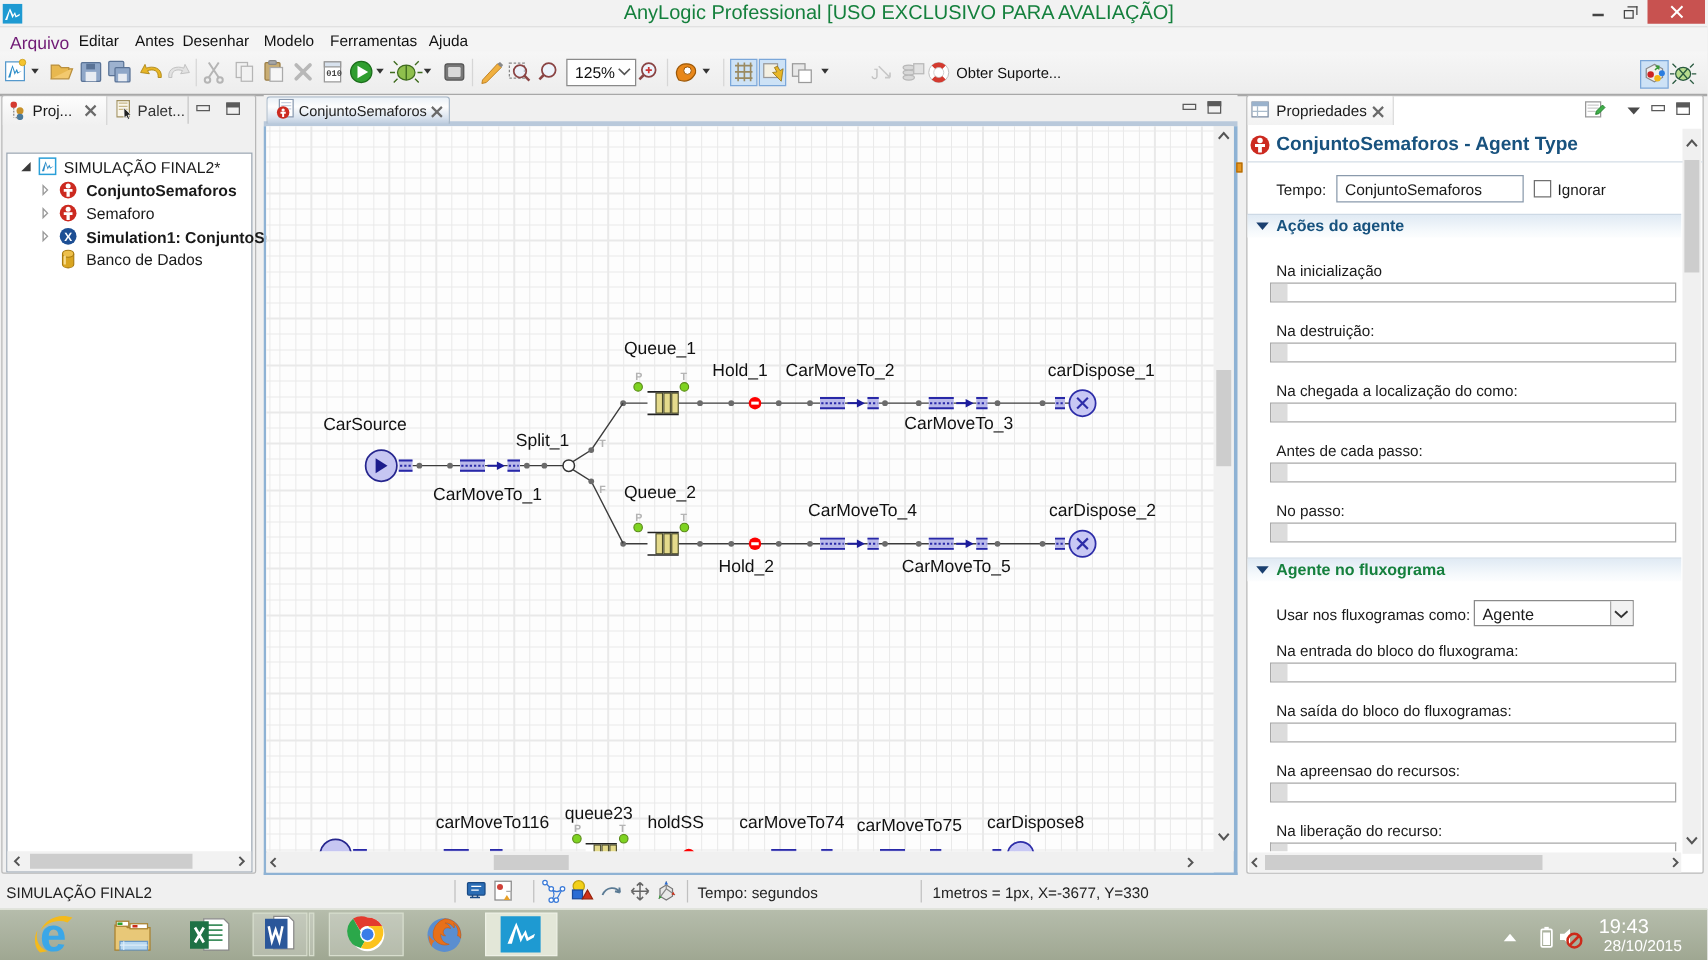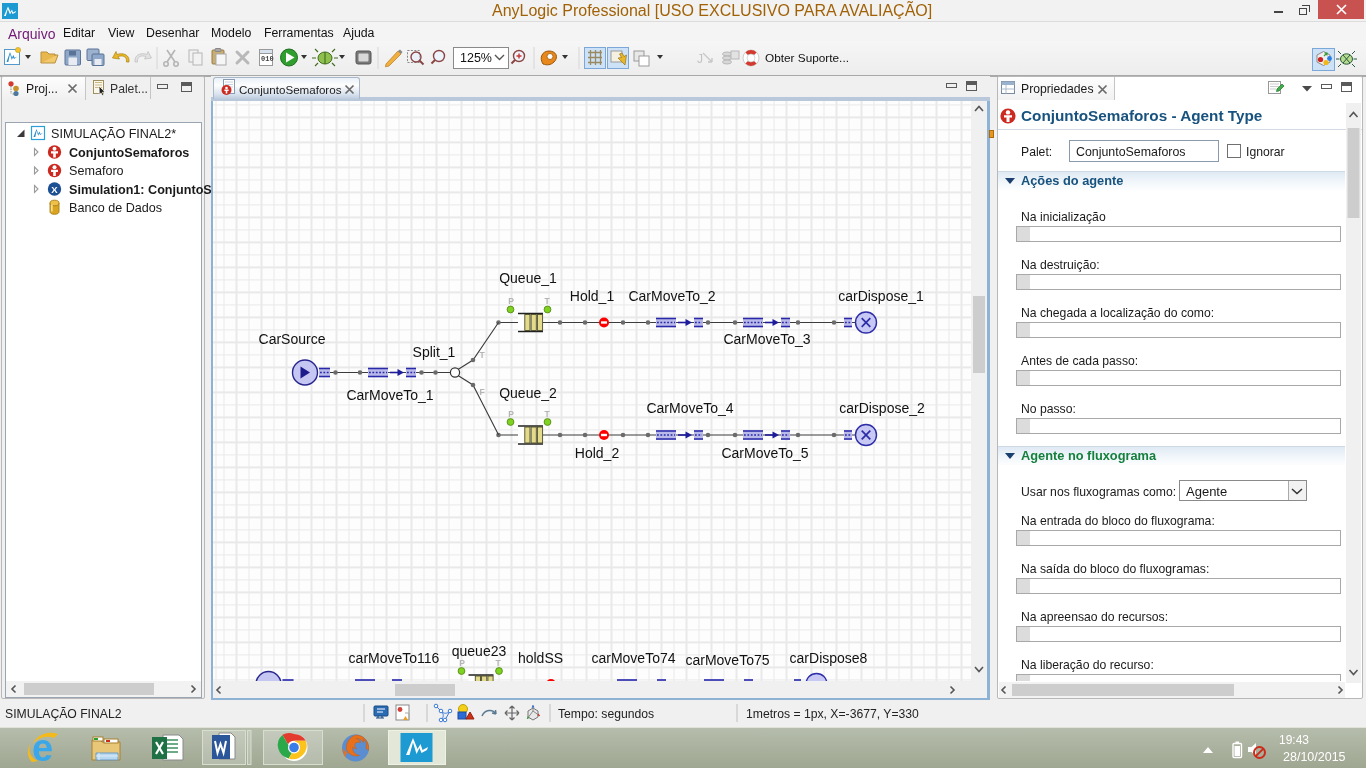--- a/index.html
+++ b/index.html
@@ -7,32 +7,32 @@
 .abs{position:absolute}
 .txt{white-space:nowrap}
 </style></head>
 <body>
 
 <div class="abs" style="left:0;top:0;width:1366px;height:22px;background:#f2f2f2;border-bottom:1px solid #dcdcdc"></div>
 <svg class="abs" style="left:2px;top:3px" width="16" height="16" viewBox="0 0 16 16">
     <rect width="16" height="16" fill="#1e9ad2"></rect>
     <path d="M2 13 L6 3.5 L8.5 9 L10 6.5 L11 9.5 L14 8 L13.5 9.5 L10.5 11 L9.5 8.5 L8 11.5 L5.8 6 L3.8 13 Z" fill="#fff"></path>
   </svg>
-<div class="abs txt" style="left:492px;top:2px;width:454px;font-size:16px;color:#a16207">AnyLogic Professional [USO EXCLUSIVO PARA AVALIAÇÃO]</div>
+<div class="abs txt" style="left:492px;top:2px;width:454px;text-align:center;font-size:16px;color:#15803d">AnyLogic Professional [USO EXCLUSIVO PARA AVALIAÇÃO]</div>
 <div class="abs" style="left:1274px;top:10.5px;width:9px;height:2.5px;background:#444"></div>
 <div class="abs" style="left:1299px;top:8px;width:8px;height:7px;border:1.3px solid #444"></div>
 <div class="abs" style="left:1302px;top:5px;width:8px;height:7px;border:1.3px solid #444;border-left:none;border-bottom:none"></div>
 <div class="abs" style="left:1318px;top:0;width:46px;height:19px;background:#c85250"></div>
 <svg class="abs" style="left:1336px;top:4px" width="11" height="11">
     <path d="M1 1 L10 10 M10 1 L1 10" stroke="#fff" stroke-width="1.6"></path>
   </svg>
 <div class="abs" style="left:0;top:22px;width:1366px;height:19px;background:#f4f4f4"></div>
 <div class="abs txt" style="left:8px;top:26px;font-size:14px;color:#701a75">Arquivo</div>
 <div class="abs txt" style="left:63px;top:26px;font-size:12.3px;color:#111">Editar</div>
-<div class="abs txt" style="left:108px;top:26px;font-size:12.3px;color:#111">View</div>
+<div class="abs txt" style="left:108px;top:26px;font-size:12.3px;color:#111">Antes</div>
 <div class="abs txt" style="left:146px;top:26px;font-size:12.3px;color:#111">Desenhar</div>
 <div class="abs txt" style="left:211px;top:26px;font-size:12.3px;color:#111">Modelo</div>
 <div class="abs txt" style="left:264px;top:26px;font-size:12.3px;color:#111">Ferramentas</div>
 <div class="abs txt" style="left:343px;top:26px;font-size:12.3px;color:#111">Ajuda</div>
 
 <div class="abs" style="left:0;top:41px;width:1366px;height:34px;background:linear-gradient(#f6f6f6,#ededed)"></div>
 <div class="abs" style="left:0;top:75px;width:1366px;height:2px;background:#a8a8a8"></div>
 <svg class="abs" style="left:0;top:42px" width="1366" height="33" viewBox="0 0 1366 33">
 
 <rect x="4.5" y="7.5" width="15" height="15" fill="#fff" stroke="#5599cc"></rect>
@@ -437,21 +437,21 @@
 <div class="abs" style="left:1341px;top:82px;width:11px;height:3.5px;background:#5a5a5a"></div>
 
 <svg class="abs" style="left:1000px;top:108px" width="16" height="16">
     <circle cx="8" cy="8" r="7.6" fill="#cc2a20"></circle>
     <circle cx="8" cy="4.4" r="2.2" fill="#fff"></circle>
     <path d="M4 7.2 h8 v2.4 h-2.5 v4.4 h-3 v-4.4 h-2.5 Z" fill="#fff"></path>
   </svg>
 <div class="abs txt" style="left:1021px;top:107px;font-size:15.3px;font-weight:bold;color:#18527e">ConjuntoSemaforos - Agent Type</div>
 <div class="abs" style="left:998px;top:129px;width:364px;height:1px;background:#d4dde6"></div>
 
-<div class="abs txt" style="left:1021px;top:145px;font-size:12.2px">Palet:</div>
+<div class="abs txt" style="left:1021px;top:145px;font-size:12.2px">Tempo:</div>
 <div class="abs" style="left:1069px;top:140px;width:150px;height:22px;background:#fff;border:1px solid #8a9aac"></div>
 <div class="abs txt" style="left:1076px;top:145px;font-size:12.4px">ConjuntoSemaforos</div>
 <div class="abs" style="left:1227px;top:144px;width:14px;height:14px;background:#fff;border:1.4px solid #707070"></div>
 <div class="abs txt" style="left:1246px;top:145px;font-size:12.2px">Ignorar</div>
 <div class="abs" style="left:998px;top:171px;width:347px;height:1px;background:#cdd9e5"></div>
 <div class="abs" style="left:998px;top:172px;width:347px;height:18px;background:linear-gradient(#e0eaf4,#f5f9fc 70%,#fcfdfe)"></div>
 <svg class="abs" style="left:1004px;top:177px" width="12" height="8">
     <path d="M1 1 H11 L6 7 Z" fill="#1a3f6f"></path>
   </svg>
 <div class="abs txt" style="left:1021px;top:173px;font-size:12.8px;font-weight:bold;color:#17527e">Ações do agente</div>
@@ -599,13 +599,13 @@
 <path d="M406 28 L413 11 L417.5 22 L420.5 17 L422.5 23 L428 20 L427 23 L421.5 26 L419.5 21 L416.5 27 L413 15.5 L409.5 28 Z" fill="#fff"></path>
 
 <path d="M1203 26 h10 l-5 -6 Z" fill="#fff"></path>
 <rect x="1233" y="16.5" width="8.5" height="14" rx="1" fill="none" stroke="#fff" stroke-width="1.4"></rect>
 <rect x="1235.5" y="14.5" width="3.5" height="2" fill="#fff"></rect>
 <rect x="1234.5" y="19" width="5.5" height="10" fill="#fff"></rect>
 <path d="M1248 20 h3.5 l4.5 -4 v13 l-4.5 -4 h-3.5 Z" fill="#fff"></path>
 <circle cx="1259.5" cy="25.5" r="5.5" fill="none" stroke="#cc2a1a" stroke-width="2"></circle>
 <line x1="1255.6" y1="29.4" x2="1263.4" y2="21.6" stroke="#cc2a1a" stroke-width="2"></line>
 </svg>
-<div class="abs txt" style="left:1279px;top:733px;font-size:12px;color:#fff">19:43</div>
+<div class="abs txt" style="left:1279px;top:733px;font-size:16px;color:#fff">19:43</div>
 <div class="abs txt" style="left:1283px;top:750px;font-size:12.5px;color:#fff">28/10/2015</div>
 </body></html>

